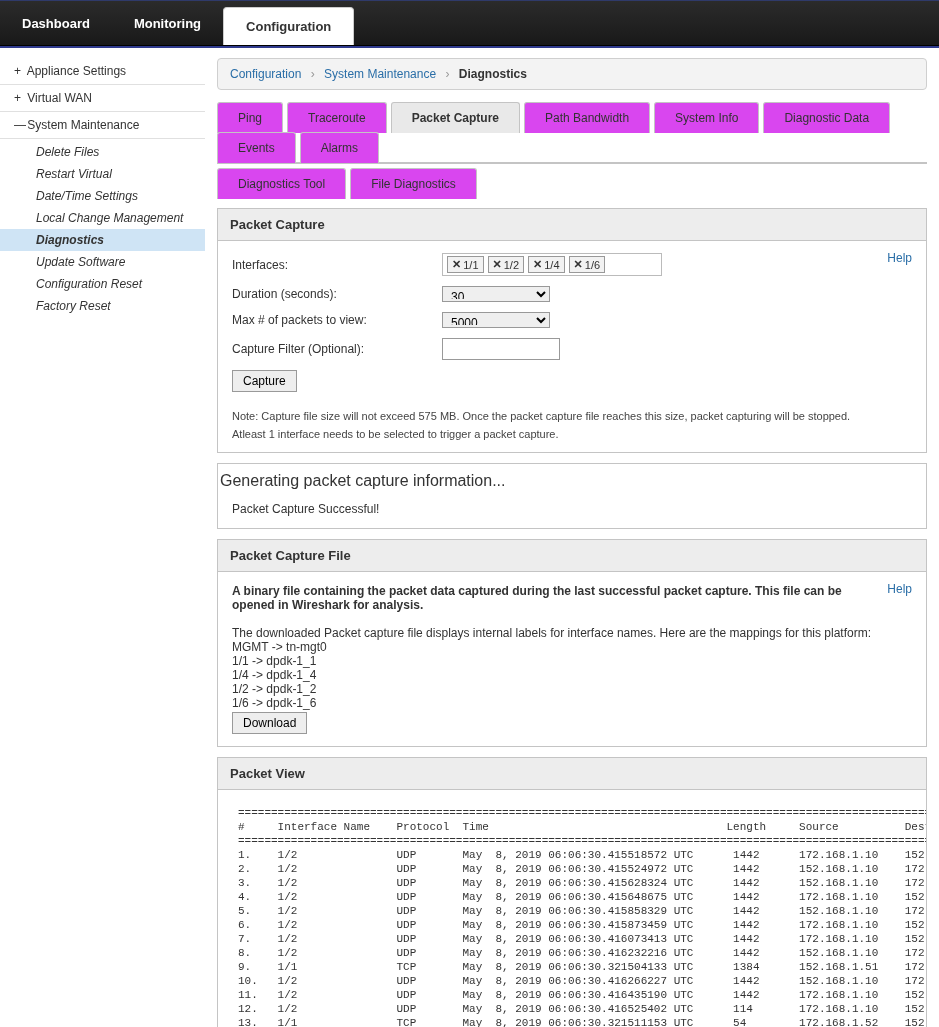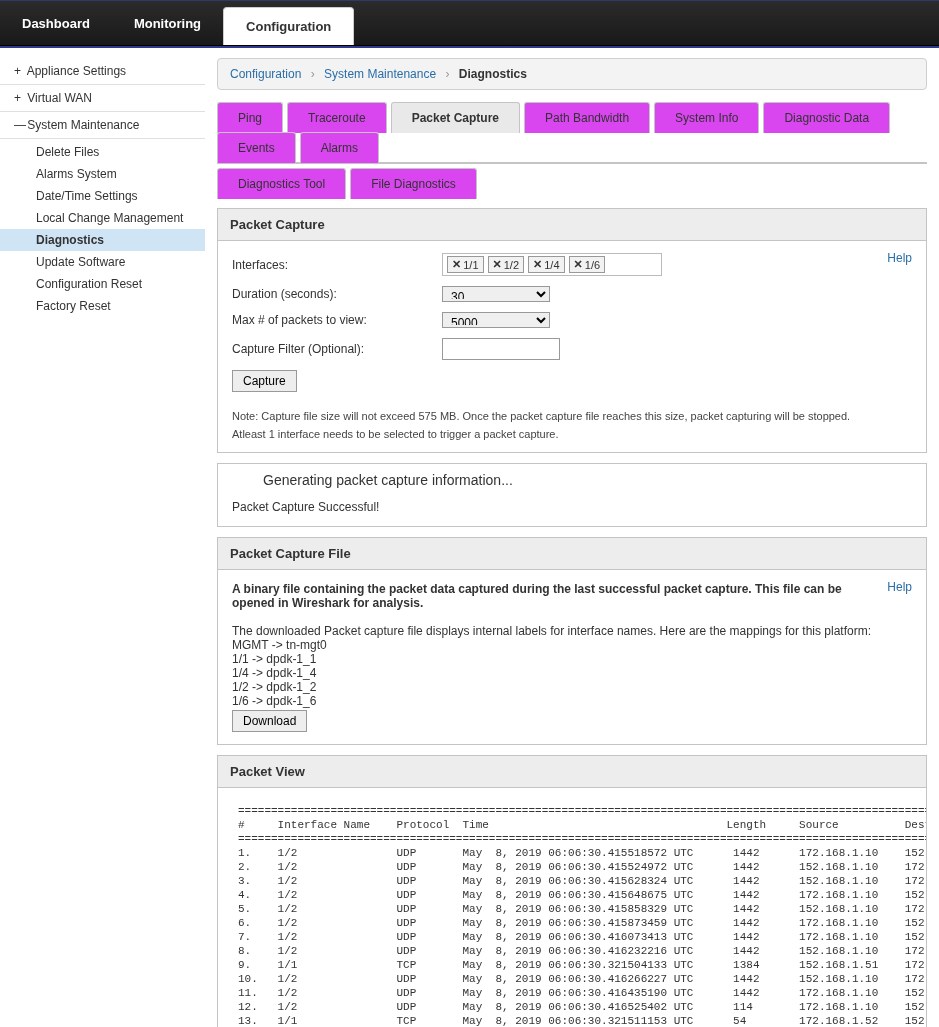--- a/index.html
+++ b/index.html
@@ -4,21 +4,21 @@
 <style>
   html,body{margin:0;padding:0;font-family:"Helvetica Neue",Helvetica,Arial,sans-serif;font-size:12px;color:#333;background:#fff;}
   .topbar{background:linear-gradient(#2b2b2b,#191919);height:44px;display:flex;align-items:stretch;border-bottom:1px solid #000;border-top:1px solid #2f3a6a;text-align:center;}
   .topbar .tab{display:flex;align-items:center;padding:0 22px;color:#fff;font-size:13px;font-weight:bold;cursor:pointer;}
   .topbar .tab.active{background:#fff;color:#333;border-top-left-radius:4px;border-top-right-radius:4px;margin-top:6px;border:1px solid #ccc;border-bottom:none;}
   .blueline{height:2px;background:#2f3a8d;}
   .layout{display:flex;}
   .sidebar{width:205px;padding:10px 0 0 0;}
   .side-section{padding:6px 14px;cursor:pointer;font-size:12px;color:#333;border-bottom:1px solid #e0e0e0;}
   .side-section .toggle{display:inline-block;width:10px;}
-  .side-items{padding:2px 0 8px 0;}
+  .side-items{padding:2px 0 8px 0;font-style:italic;}
   .side-item{padding:4px 8px 4px 36px;cursor:pointer;font-size:12px;color:#333;}
   .side-item.active{background:#cfe4f5;font-weight:bold;}
   .main{flex:1;padding:10px 12px 30px 12px;min-width:0;}
   .breadcrumb{border:1px solid #cfcfcf;background:#f3f3f3;border-radius:4px;padding:8px 12px;font-size:12px;margin-bottom:12px;}
   .breadcrumb a{color:#2a6ea7;text-decoration:none;}
   .breadcrumb .sep{color:#999;margin:0 6px;}
   .breadcrumb .cur{font-weight:bold;color:#333;}
   .tabset{display:flex;flex-wrap:wrap;border-bottom:2px solid #c4c4c4;margin-bottom:0;}
   .tabbtn{border:1px solid #c4c4c4;border-bottom:none;padding:8px 20px;margin-right:4px;margin-bottom:-1px;background:#d946ef;font-size:12px;cursor:pointer;color:#333;border-top-left-radius:3px;border-top-right-radius:3px;}
   .tabbtn.active{background:#e9e9e9;font-weight:bold;}
@@ -28,21 +28,21 @@
   .panel-body{padding:12px 14px;position:relative;}
   .formrow{display:flex;align-items:center;margin-bottom:10px;}
   .formrow label{width:210px;font-size:12px;color:#333;}
   .interfaces-box{border:1px solid #bbb;padding:2px 4px;display:inline-flex;gap:4px;min-width:210px;}
   .chip{border:1px solid #999;background:#f2f2f2;padding:1px 4px;font-size:11px;display:inline-flex;align-items:center;gap:2px;cursor:pointer;}
   .chip .x{font-weight:bold;}
   select,input[type=text]{border:1px solid #999;font-size:12px;padding:2px 4px;height:16px;width:108px;}
   .btn{border:1px solid #999;background:#eee;padding:3px 10px;font-size:12px;cursor:pointer;border-radius:0;}
   .note{font-size:11px;color:#444;margin-top:6px;}
   .help{position:absolute;right:14px;top:10px;color:#2a6ea7;font-size:12px;cursor:pointer;}
-  .statusline{padding:8px 2px 8px 2px;font-size:14px;margin-left:43px;}
+  .statusline{padding:8px 2px 8px 2px;font-size:16px;}
   .successline{padding:4px 14px 12px 14px;font-size:12px;}
   .pvwrap{padding:6px 0 0 0;}
   .packet-table{font-family:"Courier New",monospace;font-size:11px;white-space:pre;line-height:14px;padding:10px 20px;overflow-x:auto;}
 </style>
 </head>
 <body>
 
 <div class="topbar" id="topnav">
     <div class="tab">Dashboard</div>
     <div class="tab">Monitoring</div>
@@ -50,21 +50,21 @@
   </div>
 <div class="blueline"></div>
 
 <div class="layout">
   <div class="sidebar" id="sidebar">
       <div class="side-section"><span class="toggle">+</span> Appliance Settings</div>
       <div class="side-section"><span class="toggle">+</span> Virtual WAN</div>
       <div class="side-section"><span class="toggle">—</span> System Maintenance</div>
       <div class="side-items">
         <div class="side-item">Delete Files</div>
-        <div class="side-item">Alarms System</div>
+        <div class="side-item">Restart Virtual</div>
         <div class="side-item">Date/Time Settings</div>
         <div class="side-item">Local Change Management</div>
         <div class="side-item active">Diagnostics</div>
         <div class="side-item">Update Software</div>
         <div class="side-item">Configuration Reset</div>
         <div class="side-item">Factory Reset</div>
       </div>
     </div>
 
   <div class="main">

